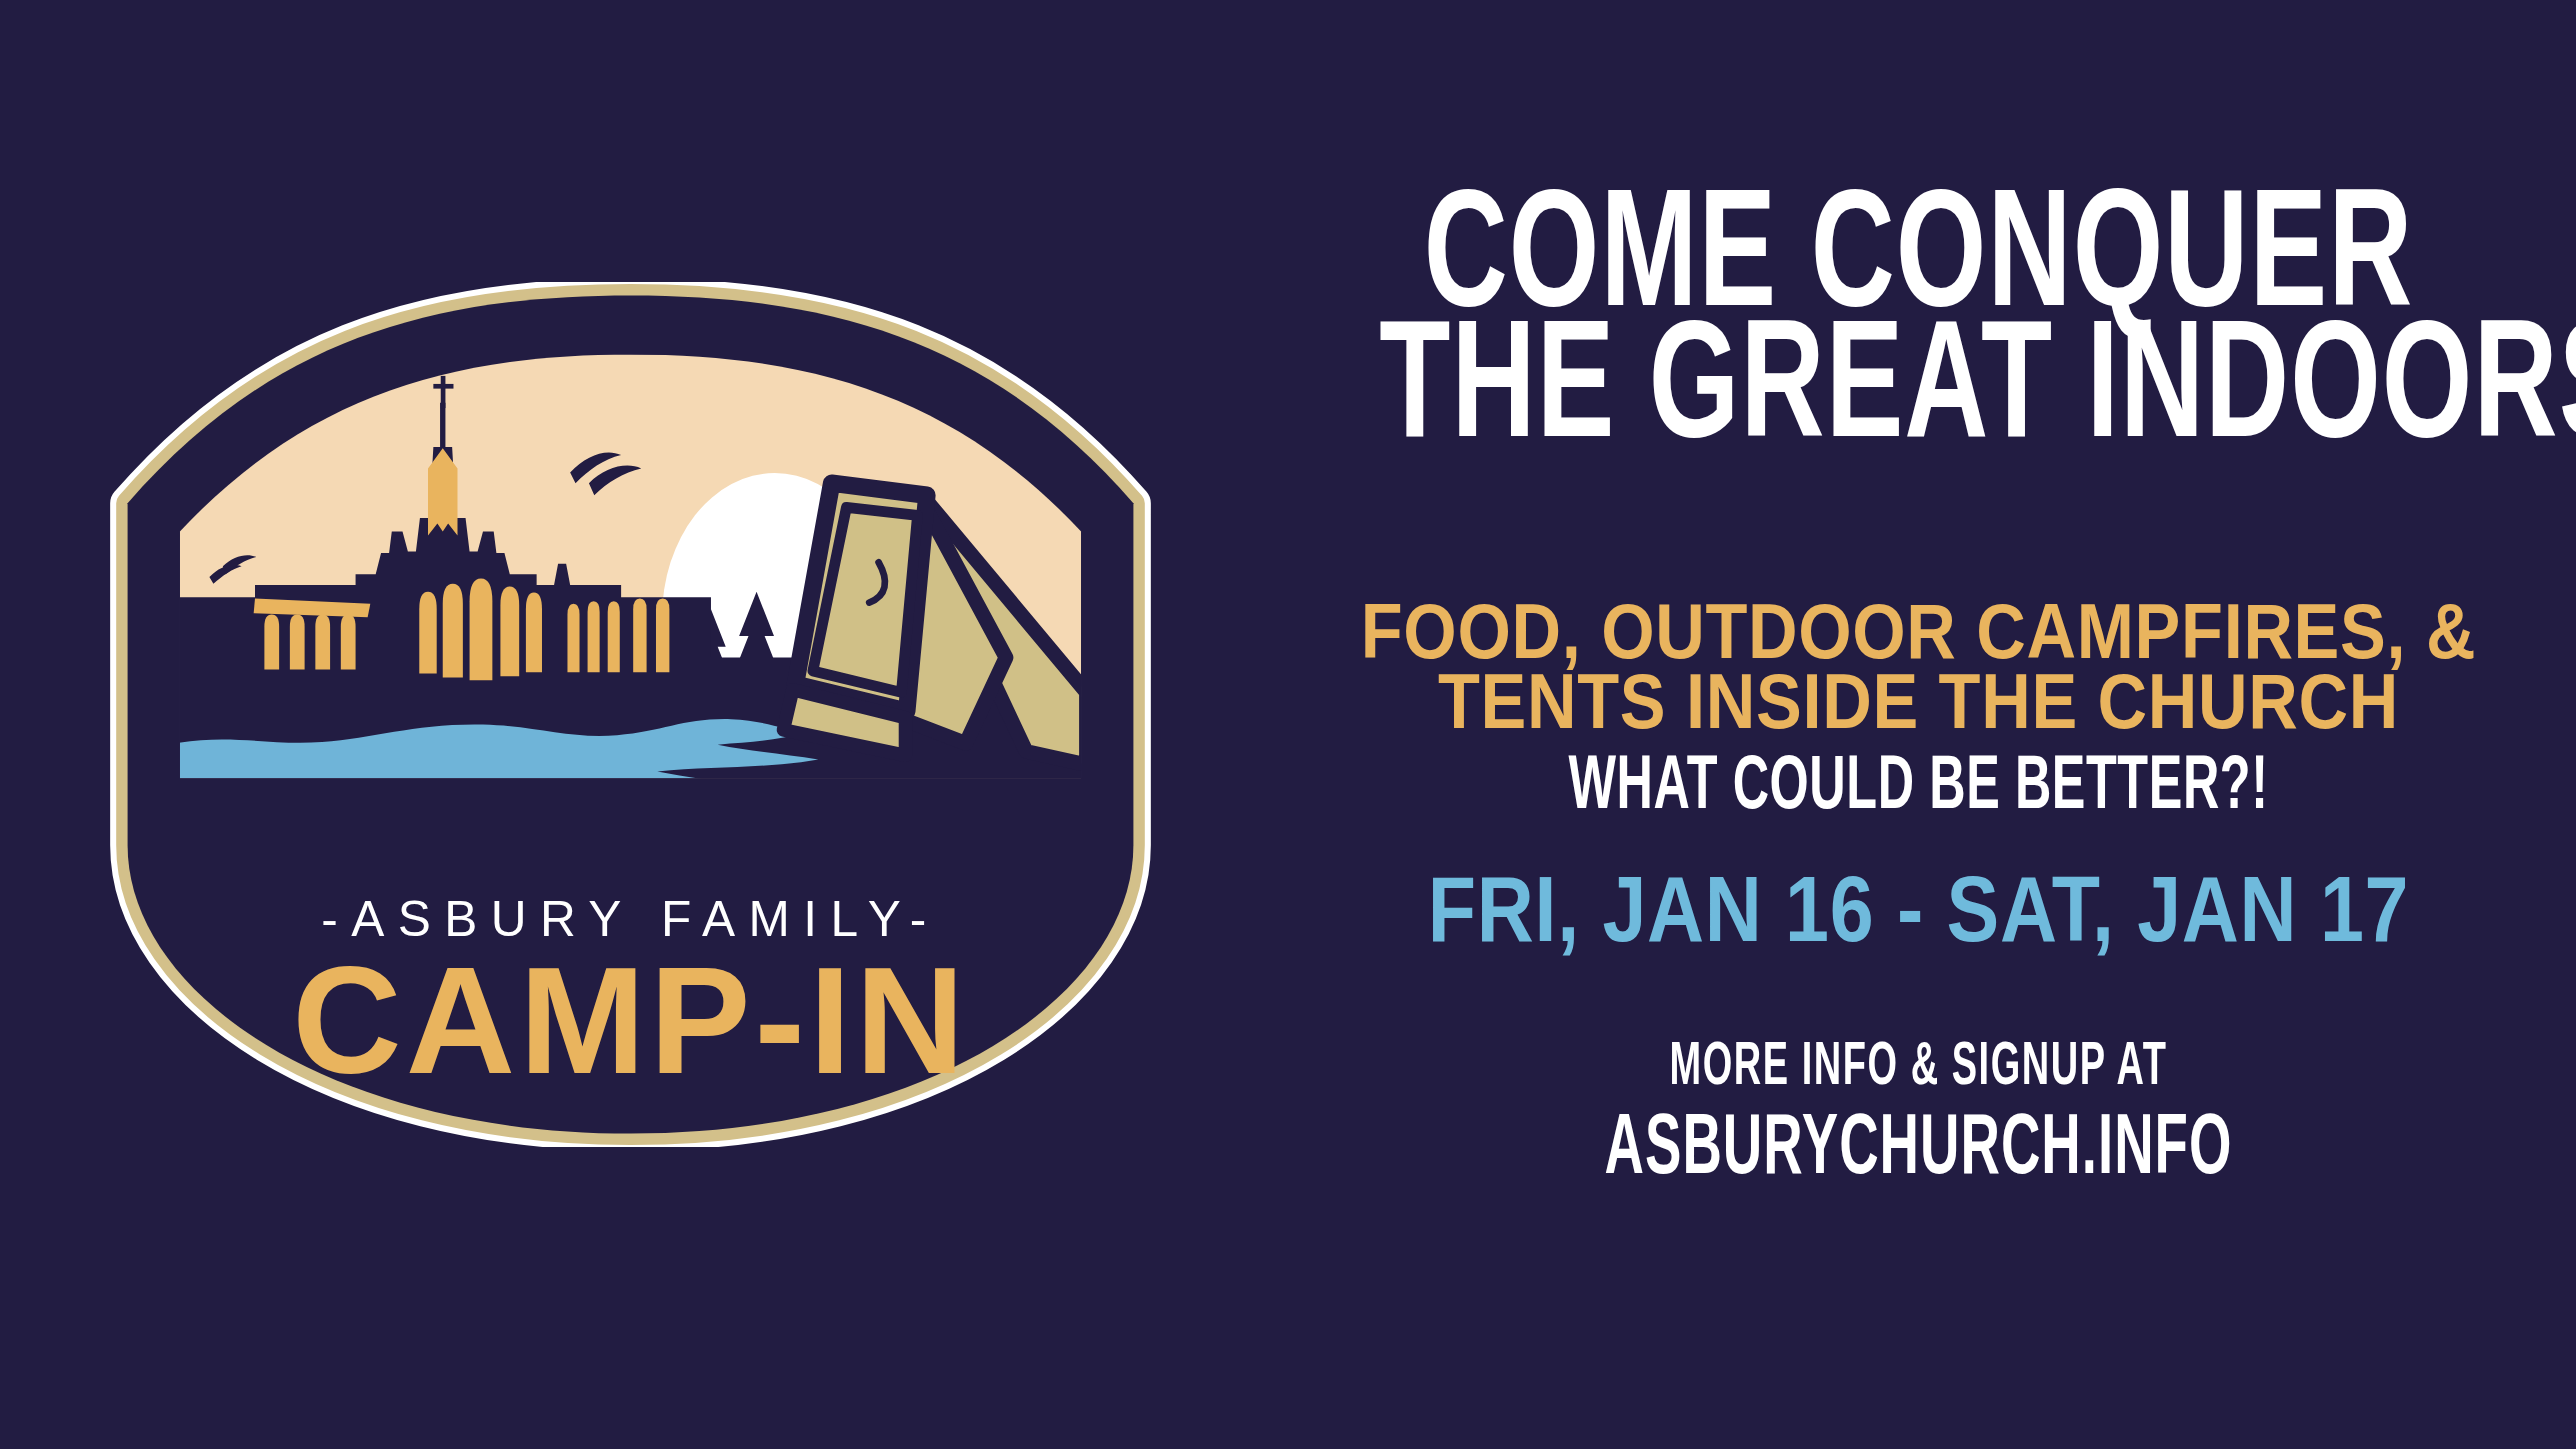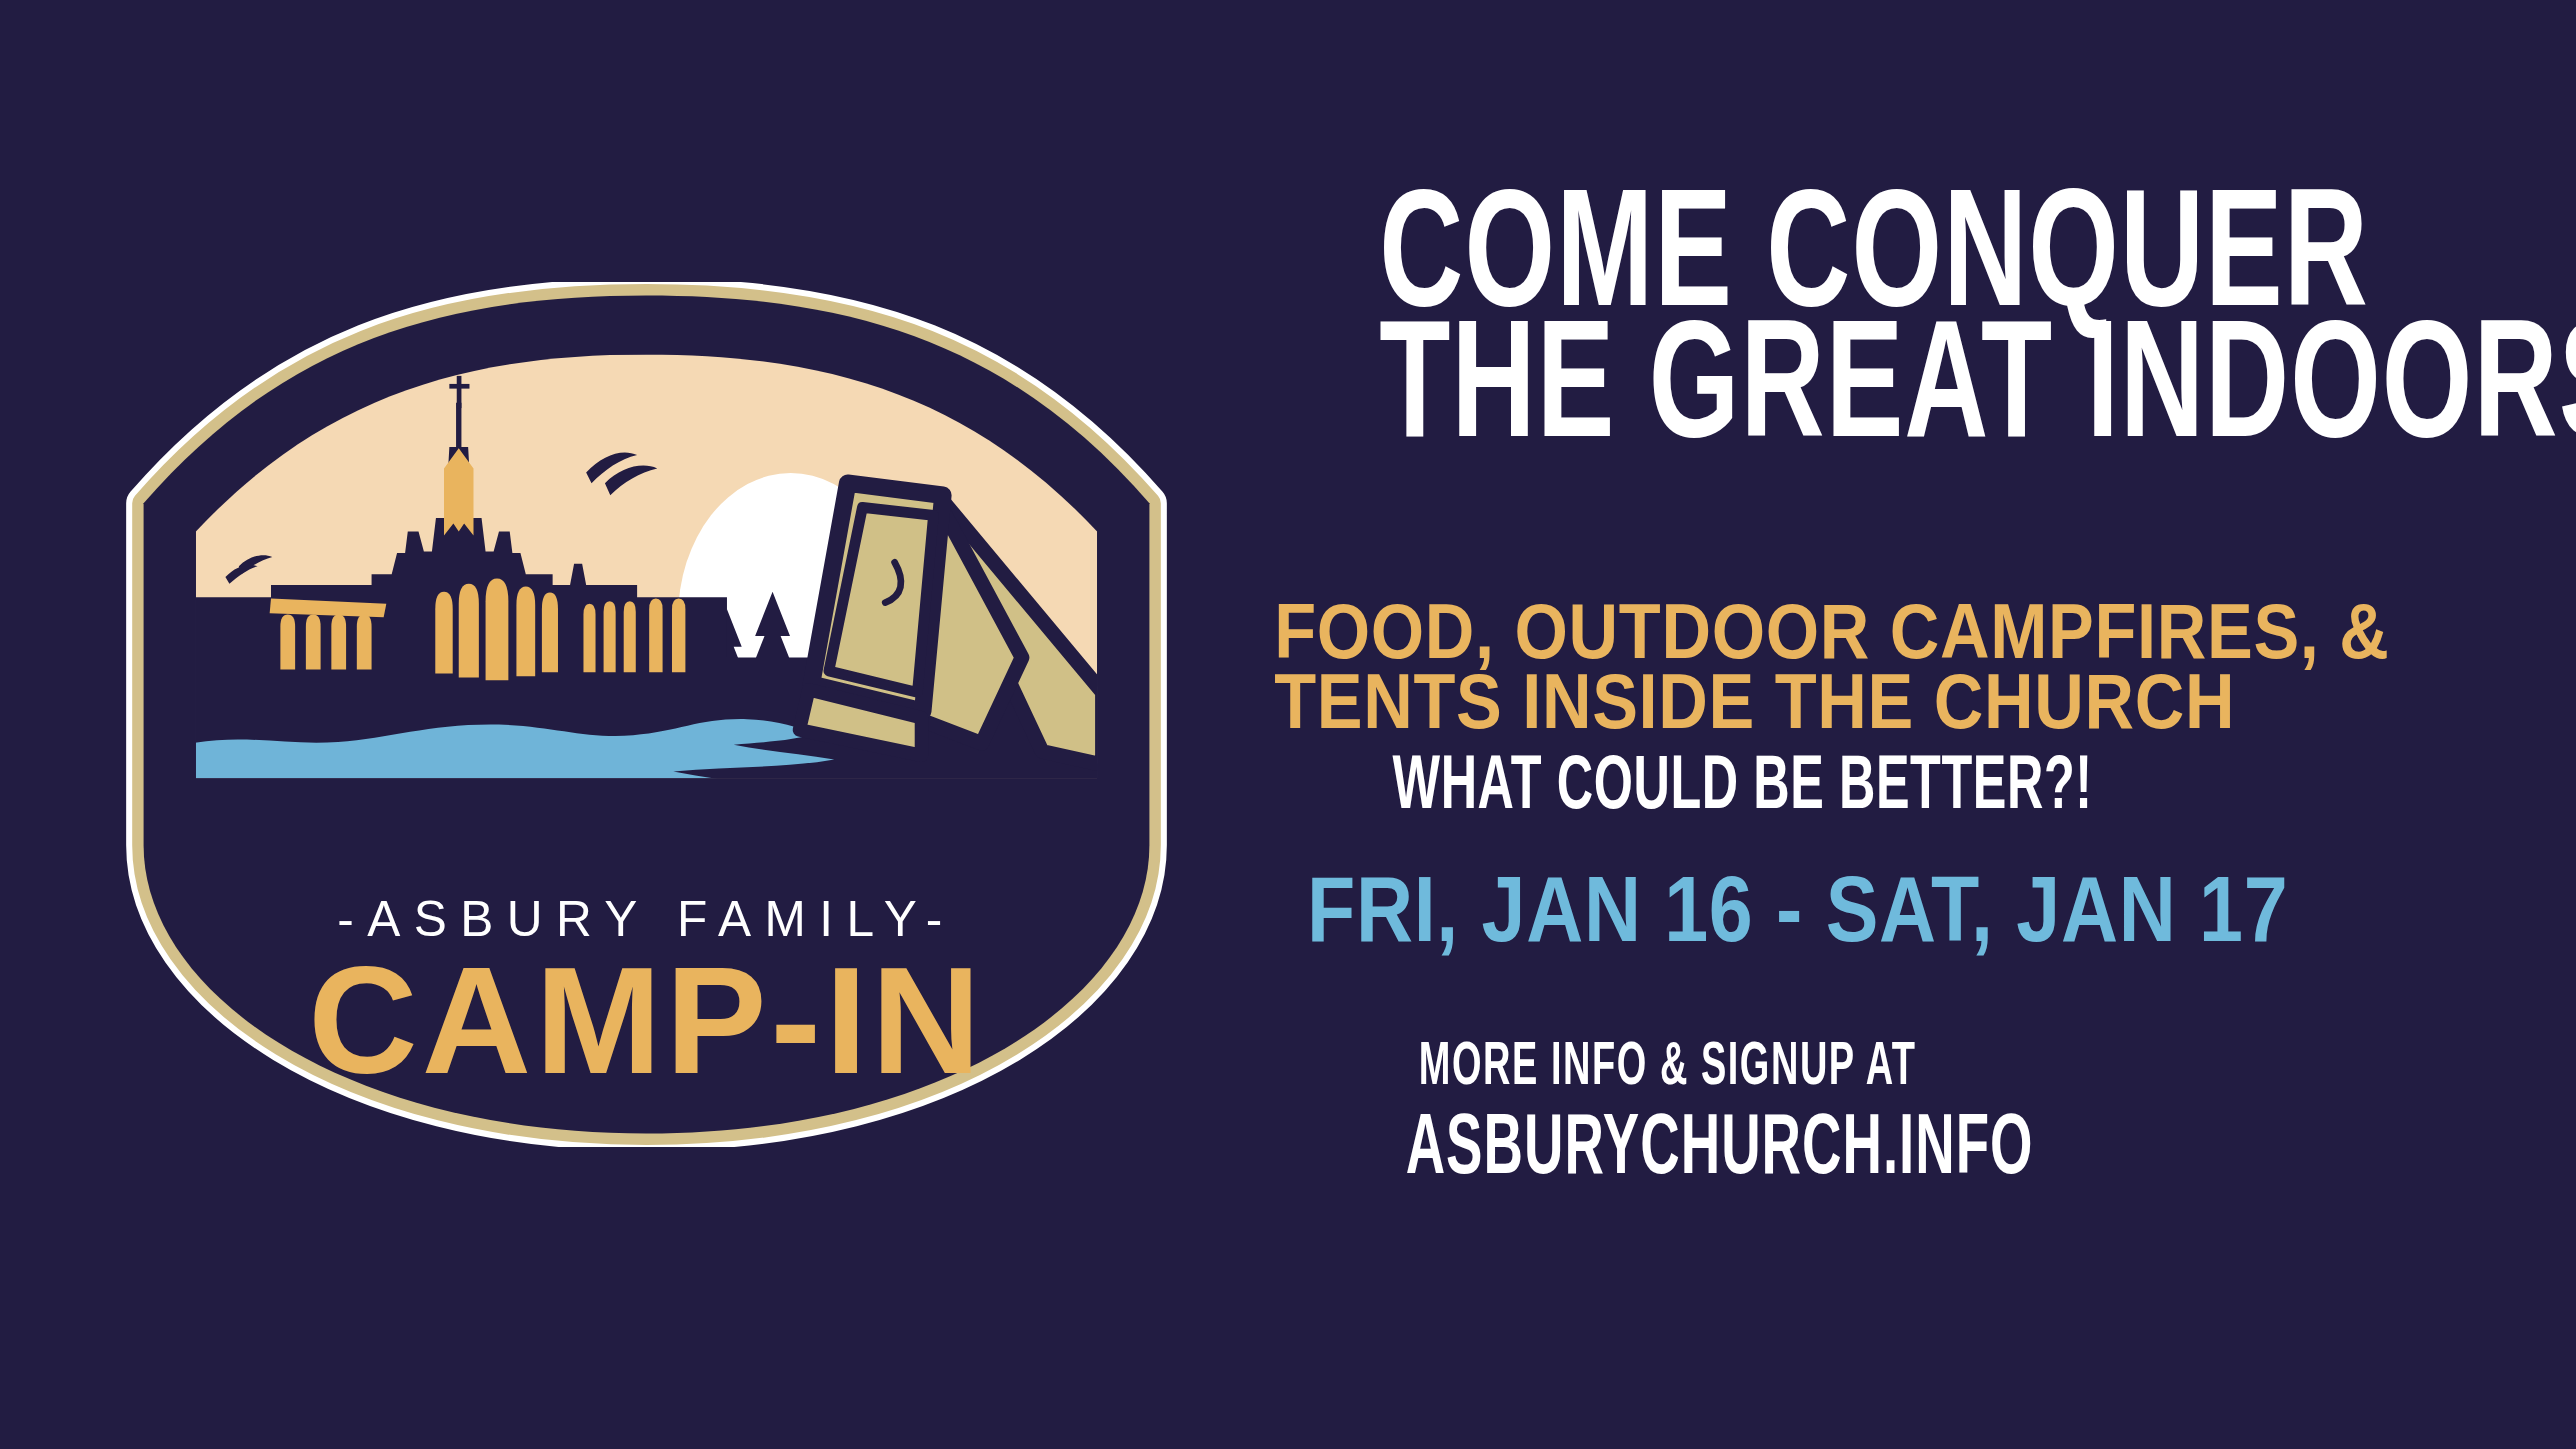--- a/index.html
+++ b/index.html
@@ -4,27 +4,27 @@
 <style>
   html,body{margin:0;padding:0;}
   body{
     width:2576px;height:1449px;overflow:hidden;
     background:#221C42;
     font-family:"Liberation Sans", sans-serif;
   }
   #stage{position:relative;width:2576px;height:1449px;}
 
   
-  #badge{position:absolute;left:56px;top:282px;width:1181px;height:865px;}
+  #badge{position:absolute;left:40px;top:282px;width:1181px;height:865px;}
   #badge svg{display:block;width:100%;height:100%;}
 
   
   #copy{
     position:absolute;left:1261px;top:168px;width:1315px;height:1140px;
-    text-align:left;
+    text-align:center;
   }
   .hl{
     color:#FFFFFF;
     font-family:"Liberation Sans Narrow","Liberation Sans",sans-serif;
     font-weight:700;
     font-size:142px;
     line-height:0.95;
     letter-spacing:1.3px;
     transform:scaleX(0.82) scaleY(1.18);
     transform-origin:50% 0;

